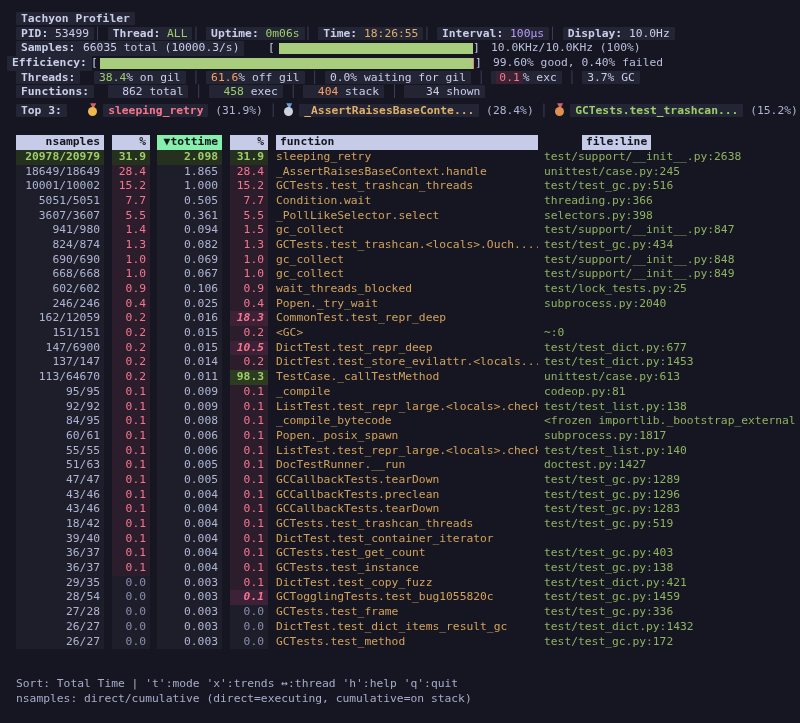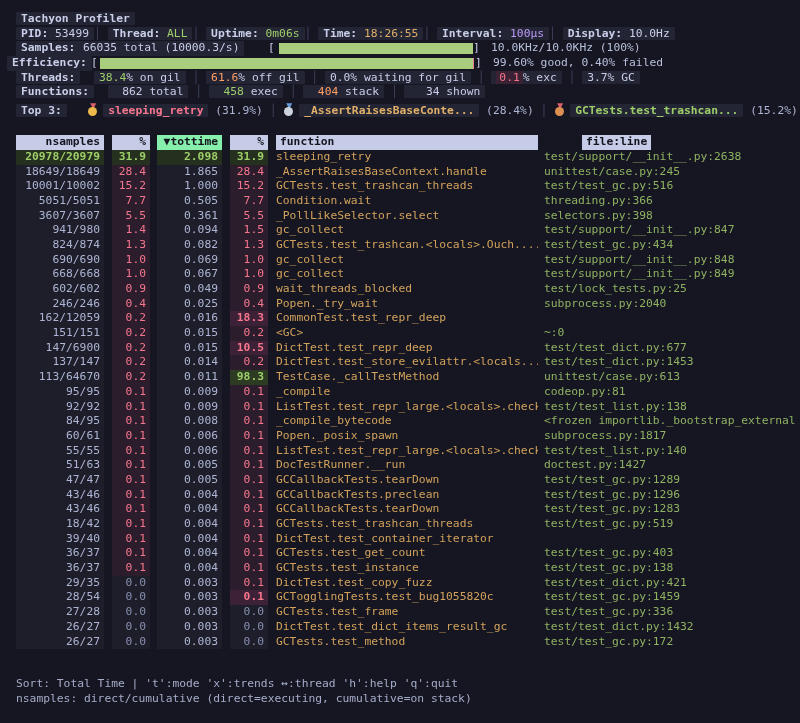--- a/index.html
+++ b/index.html
@@ -42,21 +42,21 @@
   .medal.goldm::after{background:#ecb94a;}
   .medal.silver::after{background:#cdd3de;}
   .medal.bronze::after{background:#de8f52;}
   
   .table{margin-top:16px;}
   .row{height:14.7px;line-height:14.7px;white-space:pre;display:flex;padding-left:16px;}
   .cell{display:inline-block;box-sizing:border-box;background:#1d1e29;padding:0 4px;}
   .cell.red{background:#2b1d2c;}
   .cell.green{background:#26301f;}
   .cell.bchip{font-weight:700;}
-  .cell.bchip.red{background:#3d2136;}
+  .cell.bchip.red{background:#3d2136;font-style:italic;}
   .cell.bchip.green{background:#2c3b21;}
   .c-ns{width:88px;text-align:right;}
   .c-pct{width:38px;text-align:right;margin-left:8px;}
   .c-tot{width:65px;text-align:right;margin-left:7px;}
   .c-cum{width:38px;text-align:right;margin-left:8px;}
   .c-fn{width:262px;margin-left:8px;color:#d2a25c;overflow:hidden;}
   .c-file{flex:1;margin-left:6px;color:#8fb162;overflow:hidden;}
   .thead .cell{background:#c6cbe7;color:#14151e;font-weight:700;}
   .thead .c-fn{background:#c6cbe7;color:#14151e;font-weight:700;padding:0 4px;box-sizing:border-box;}
   .thead .c-file{flex:0 0 auto;background:#c6cbe7;color:#14151e;font-weight:700;padding:0 4px;box-sizing:border-box;margin-left:44px;}
@@ -184,21 +184,21 @@
           <span class="cell c-pct red">1.0</span>
           <span class="cell c-tot">0.067</span>
           <span class="cell c-cum red">1.0</span>
           <span class="c-fn">gc_collect</span>
           <span class="c-file">test/support/__init__.py:849</span>
         </div>
 
         <div class="row">
           <span class="cell c-ns">602/602</span>
           <span class="cell c-pct red">0.9</span>
-          <span class="cell c-tot">0.049</span>
+          <span class="cell c-tot">0.106</span>
           <span class="cell c-cum red">0.9</span>
           <span class="c-fn">wait_threads_blocked</span>
           <span class="c-file">test/lock_tests.py:25</span>
         </div>
 
         <div class="row">
           <span class="cell c-ns">246/246</span>
           <span class="cell c-pct red">0.4</span>
           <span class="cell c-tot">0.025</span>
           <span class="cell c-cum red">0.4</span>

